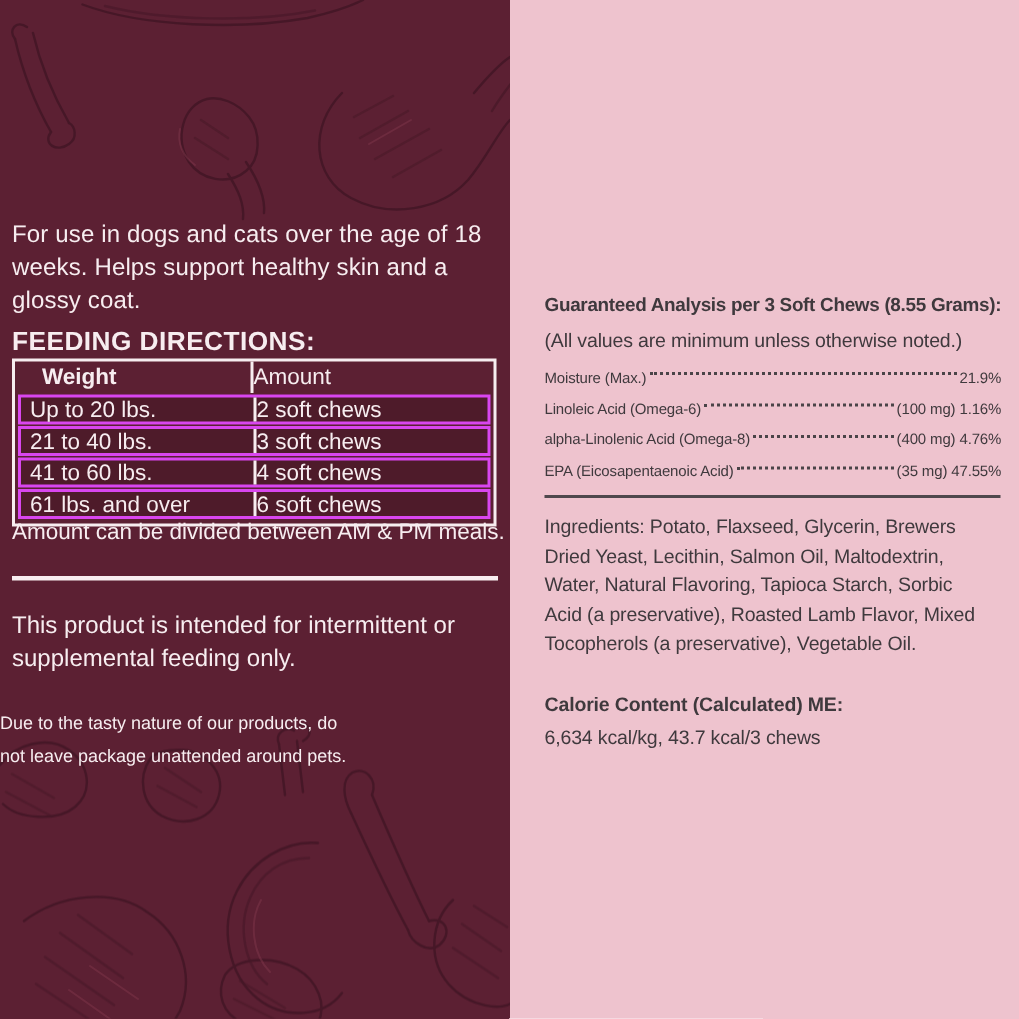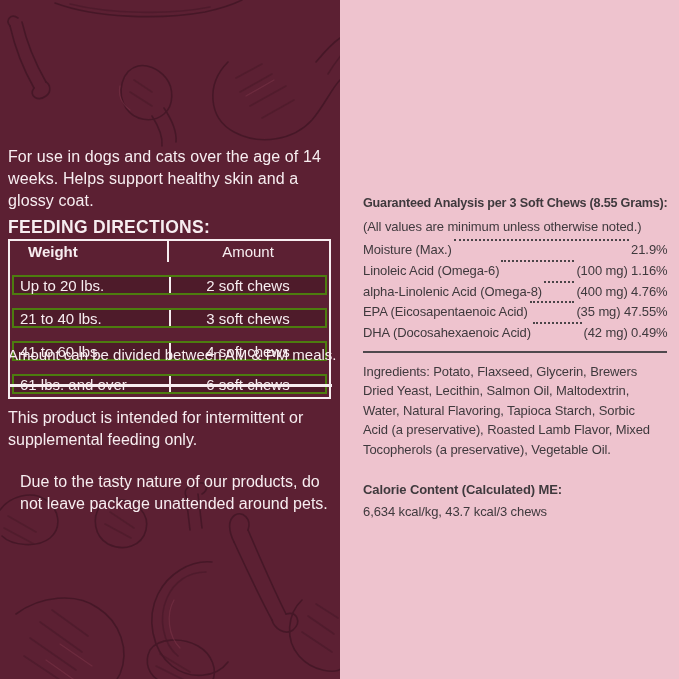--- a/index.html
+++ b/index.html
@@ -35,66 +35,66 @@
   .ftable {
     position: absolute; top: 239px; left: 8px; width: 323px;
     border: 2px solid #f7edf0;
     padding: 0 2px 3px 2px;
     font-size: 15px; font-weight: 500;
   }
   .fhead { display: flex; align-items: center; height: 21px; }
   .fhead .weight-cell { padding-left: 16px; font-weight: bold; }
   .frow {
     display: flex; align-items: center; height: 20px;
-    margin-top: 13px;
+    margin-top: 1px;
     background: #4e1b2a;
-    border: 2px solid #4d7c0f;
+    border: 2px solid #d946ef;
   }
   .weight-cell { width: 155px; padding-left: 6px; white-space: nowrap; }
   .col-divider { width: 2px; align-self: stretch; background: #f7edf0; }
-  .amount-cell { flex: 1; text-align: center; white-space: nowrap; }
+  .amount-cell { flex: 1; white-space: nowrap; }
   .fhead .col-divider { background: #f7edf0; }
 
   .table-note {
     position: absolute; top: 346px; left: 8px; width: 330px;
     font-size: 15px; font-weight: 500; white-space: nowrap;
   }
   .left-divider {
     position: absolute; top: 384px; left: 8px; width: 324px; height: 3px;
     background: #f7edf0;
   }
   .left-par-1 {
     position: absolute; top: 407px; left: 8px; width: 330px;
     font-size: 16px; line-height: 22px; font-weight: 500; white-space: pre-line;
   }
   .left-par-2 {
-    position: absolute; top: 471px; left: 20px; width: 330px;
-    font-size: 16px; line-height: 22px; font-weight: 500; white-space: pre-line;
+    position: absolute; top: 471px; left: 0; width: 330px;
+    font-size: 12px; line-height: 22px; font-weight: 500; white-space: pre-line;
   }
 
   
   .right-panel {
     position: relative;
     flex: 1; height: 679px;
     background: #eec3ce;
     color: #3f393d;
     padding: 196px 15px 0 23px;
   }
   .ga-heading {
     font-size: 12.6px; font-weight: bold; letter-spacing: -0.2px;
     white-space: nowrap;
   }
   .ga-subnote {
     margin-top: 9px;
     font-size: 13px; letter-spacing: -0.1px; white-space: nowrap;
   }
   .ga-rows { margin-top: 8px; }
   .ga-row {
-    display: flex; align-items: flex-start;
-    height: 20.8px; font-size: 13px; letter-spacing: -0.1px;
+    display: flex; align-items: center;
+    height: 20.8px; font-size: 10px; letter-spacing: -0.1px;
   }
   .ga-label { white-space: nowrap; }
   .ga-leader {
     flex: 1; min-width: 6px;
     border-bottom: 2px dotted #4a4448;
     margin: 0 2px; transform: translateY(-3px);
   }
   .ga-right { white-space: nowrap; }
   .right-divider {
     margin-top: 5px; height: 0;
@@ -170,21 +170,21 @@
       <g fill="none" stroke="#83394d" stroke-width="1.3" stroke-linecap="round" opacity="0.45">
         <path d="M60,644 l32,22 M46,660 l34,24"></path>
         <path d="M246,96 l28,-16"></path>
         <path d="M120,86 C118,96 122,104 130,110"></path>
         <path d="M174,600 C166,614 168,636 180,648"></path>
       </g>
     </svg>
 
     <div class="left-content">
 
-      <div class="intro-text">For use in dogs and cats over the age of 14
+      <div class="intro-text">For use in dogs and cats over the age of 18
 weeks. Helps support healthy skin and a
 glossy coat.</div>
 
       <div class="feeding-heading">FEEDING DIRECTIONS:</div>
 
       <div class="ftable">
         <div class="fhead">
           <div class="weight-cell">Weight</div>
           <div class="col-divider"></div>
           <div class="amount-cell">Amount</div>
@@ -252,25 +252,20 @@
     <span class="ga-leader"></span>
     <span class="ga-right">(400 mg) 4.76%</span>
   </div>
 
   <div class="ga-row">
     <span class="ga-label">EPA (Eicosapentaenoic Acid)</span>
     <span class="ga-leader"></span>
     <span class="ga-right">(35 mg) 47.55%</span>
   </div>
 
-  <div class="ga-row">
-    <span class="ga-label">DHA (Docosahexaenoic Acid)</span>
-    <span class="ga-leader"></span>
-    <span class="ga-right">(42 mg) 0.49%</span>
-  </div>
 </div>
 
     <div class="right-divider"></div>
 
     <div class="ingredients"><span class="ing-label">Ingredients:</span><span> Potato, Flaxseed, Glycerin, Brewers
 Dried Yeast, Lecithin, Salmon Oil, Maltodextrin,
 Water, Natural Flavoring, Tapioca Starch, Sorbic
 Acid (a preservative), Roasted Lamb Flavor, Mixed
 Tocopherols (a preservative), Vegetable Oil.</span></div>
 

